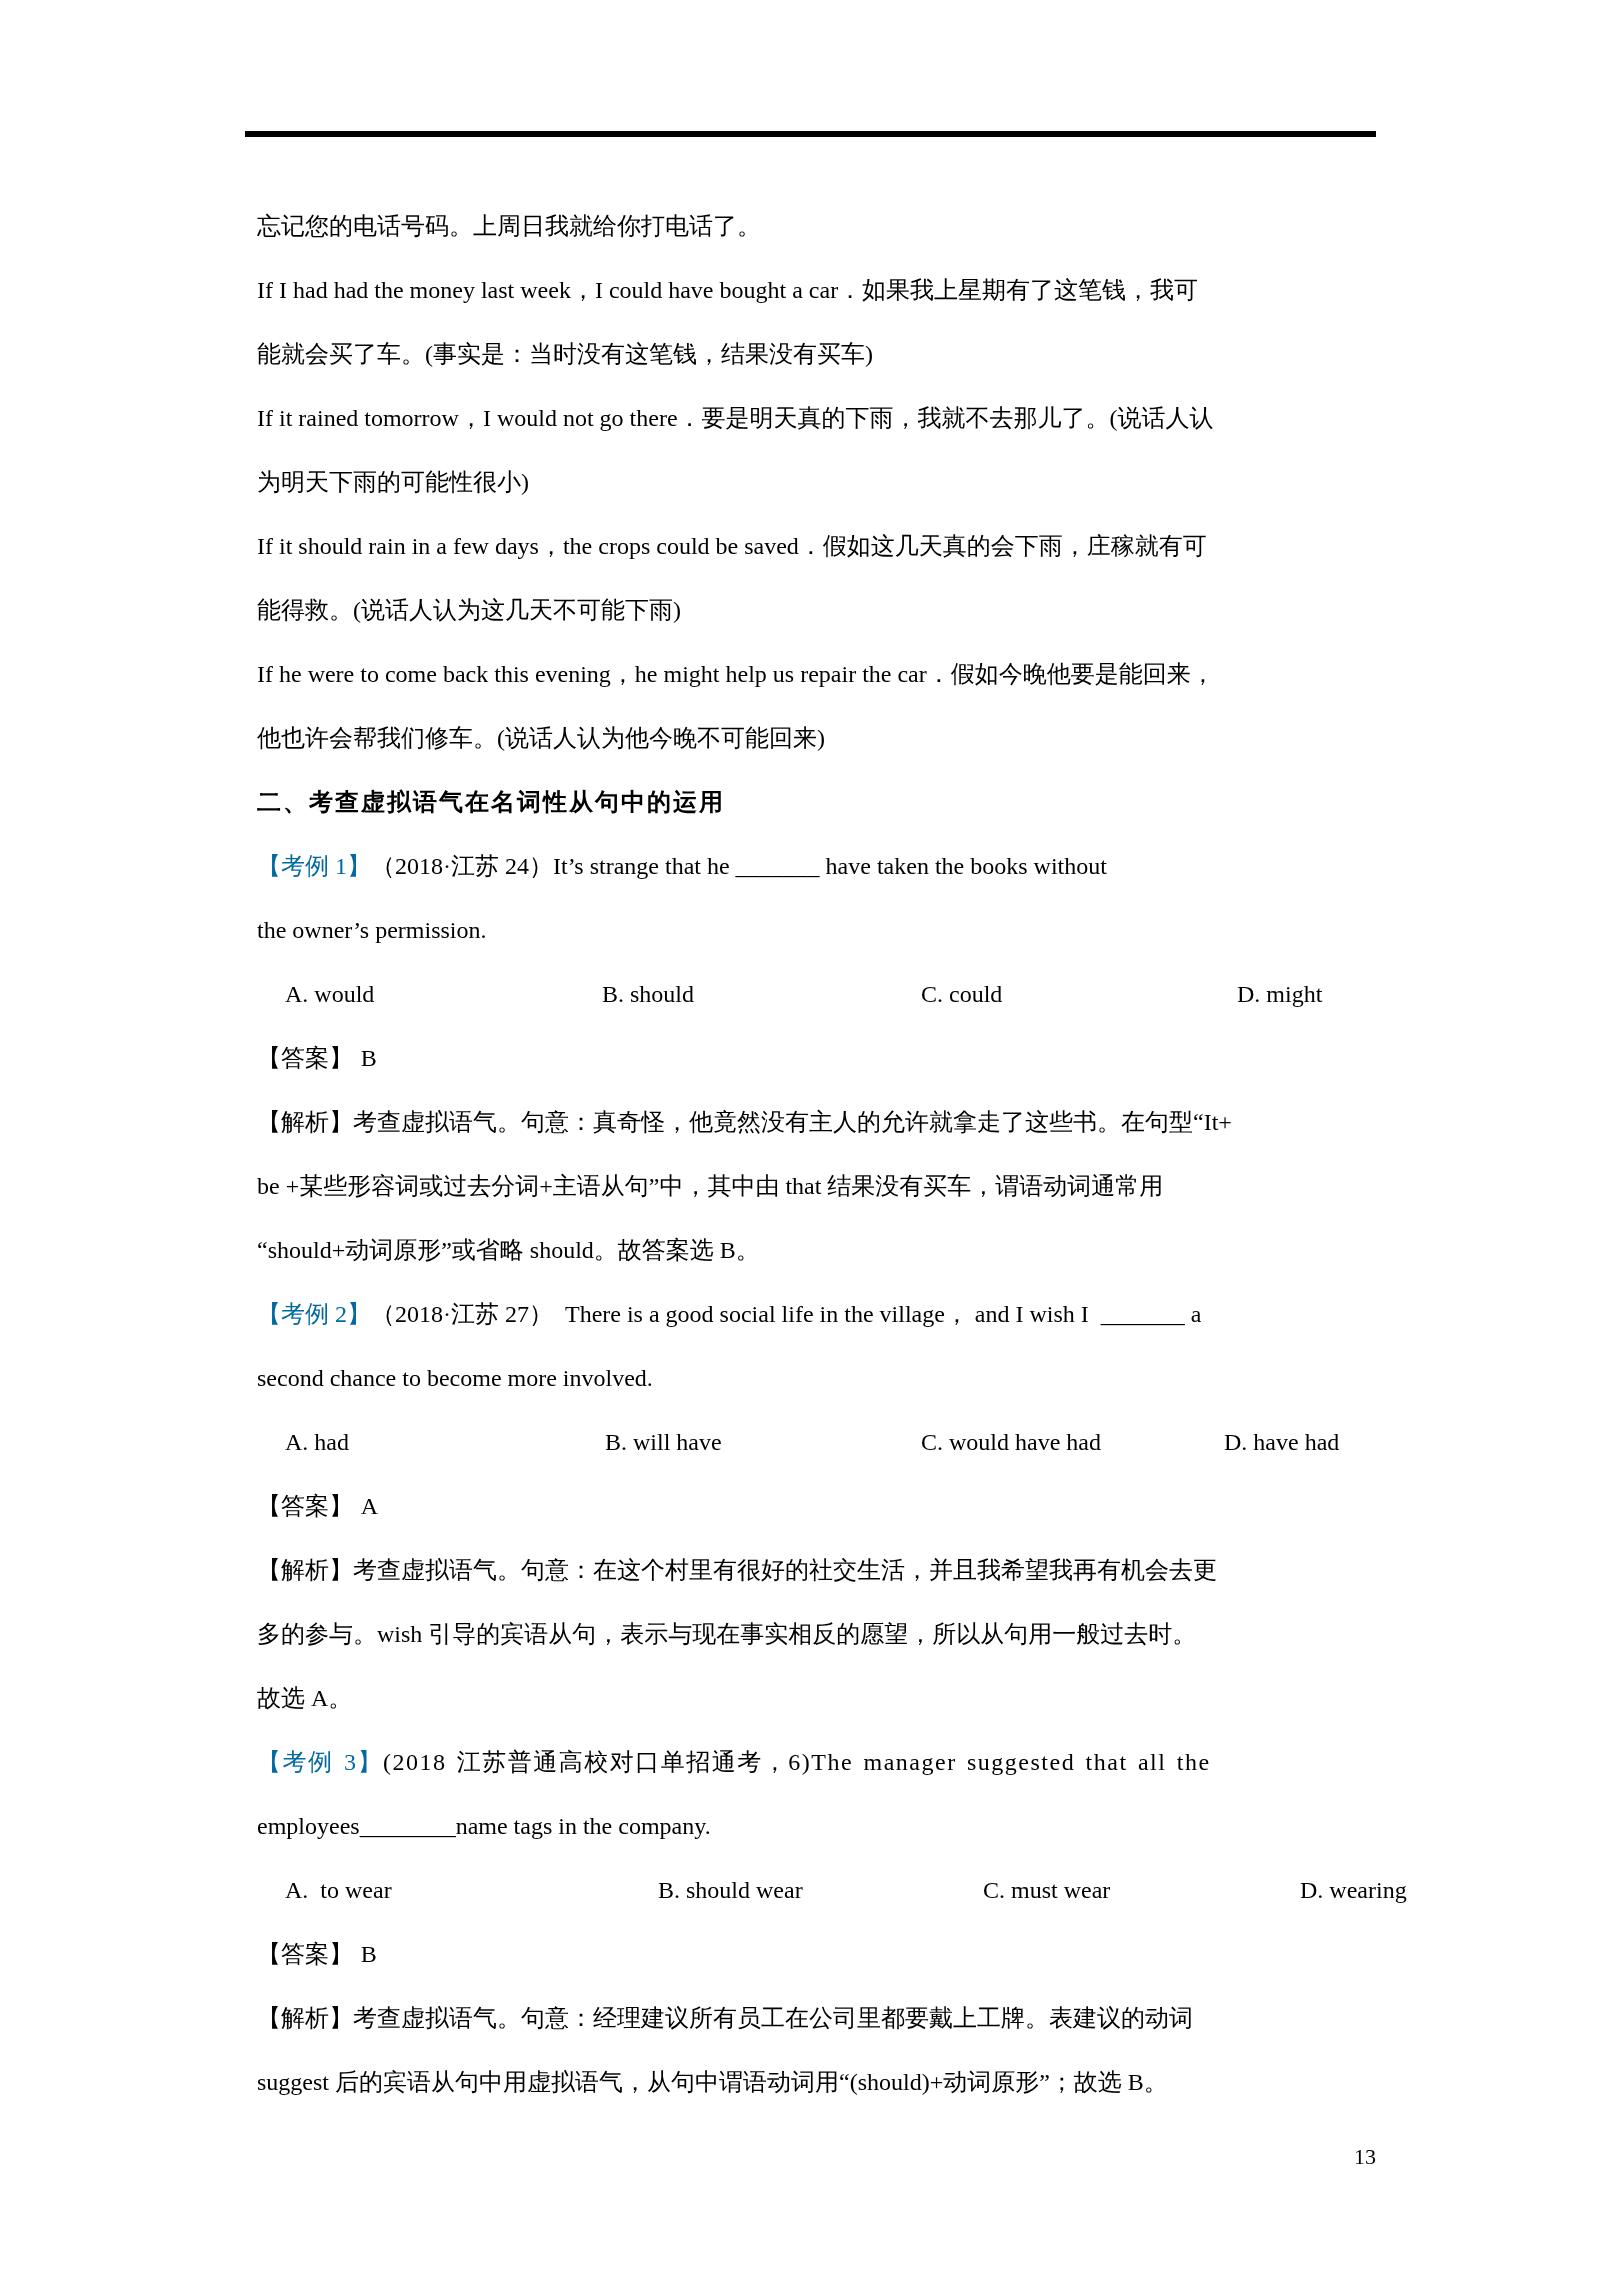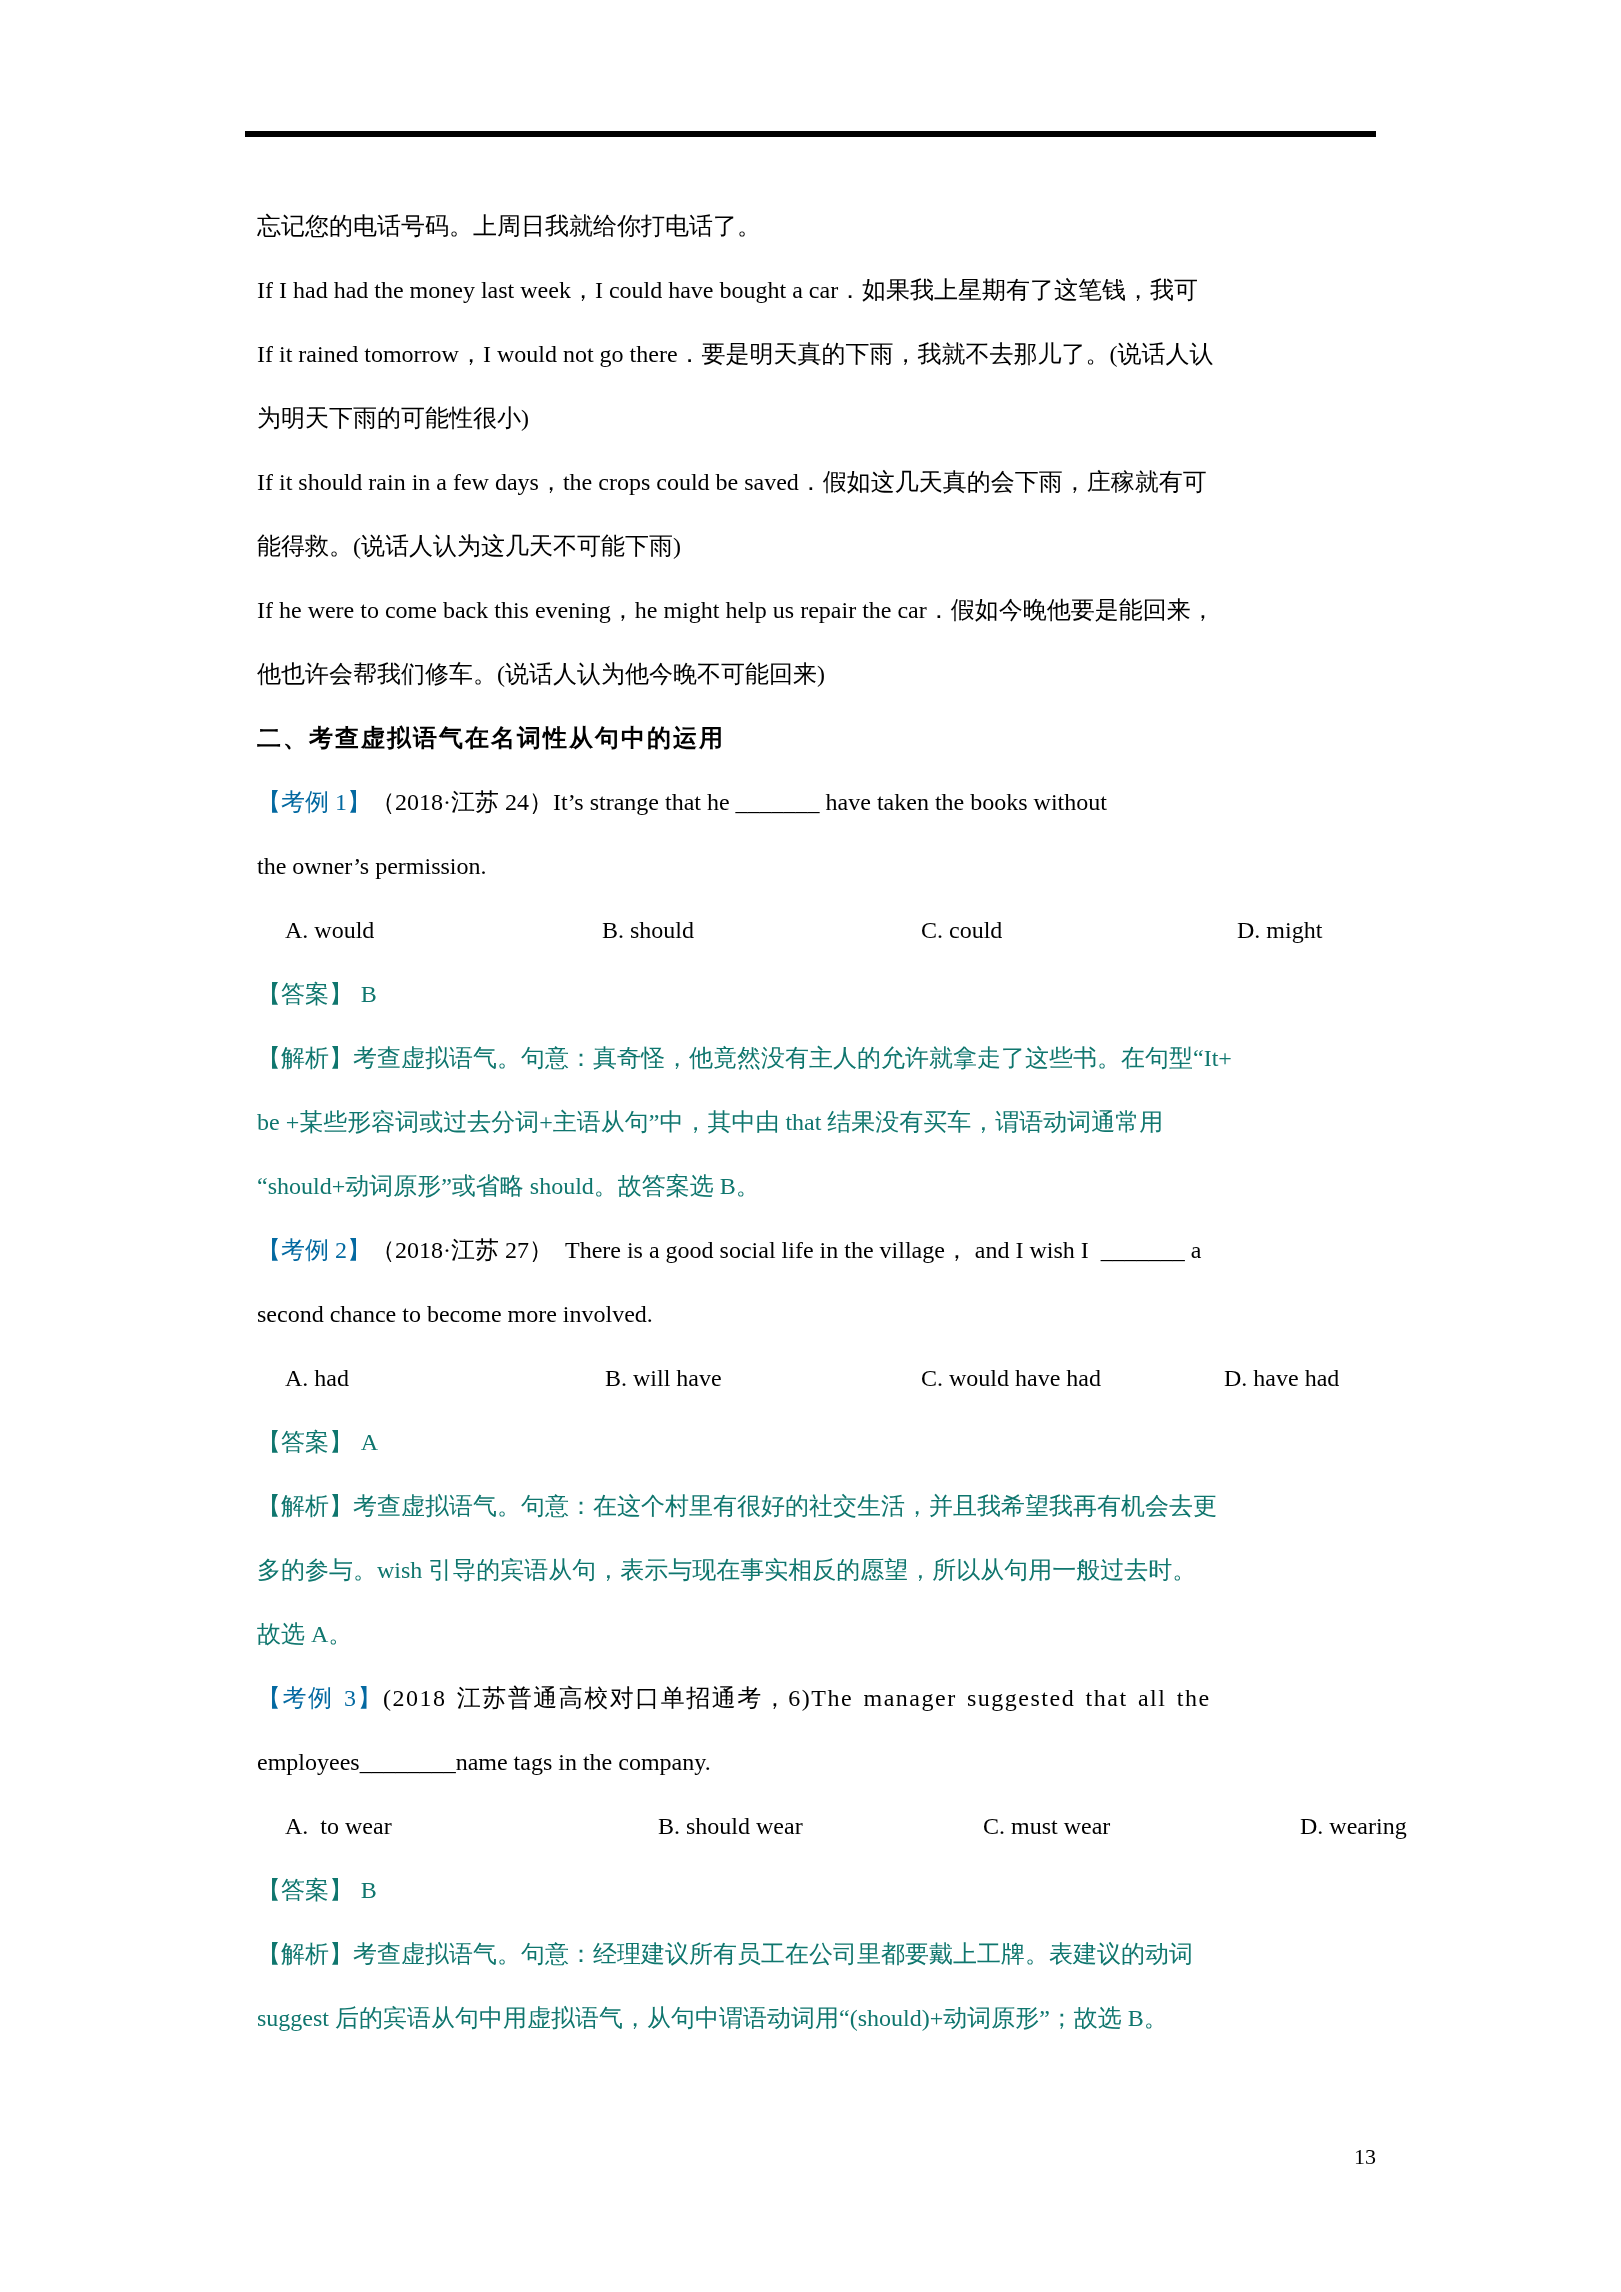--- a/index.html
+++ b/index.html
@@ -32,21 +32,21 @@
     margin: 0;
     height: 64px;
     white-space: nowrap;
   }
   .heading {
     font-family: "Liberation Sans", "DejaVu Sans", sans-serif;
     font-weight: bold;
     letter-spacing: 2px;
   }
   .blue { color: #0369a1; }
-  .red  { color: #0f766e; }
+  .red  { color: #000000; }
   .ans  { margin-left: 7.8px; }
   .opt  { display: inline-block; white-space: nowrap; margin-left: 28px; }
   .r1 .opt:nth-child(1) { width: 289px; }
   .r1 .opt:nth-child(2) { width: 291px; }
   .r1 .opt:nth-child(3) { width: 288px; }
   .r2 .opt:nth-child(1) { width: 292px; }
   .r2 .opt:nth-child(2) { width: 288px; }
   .r2 .opt:nth-child(3) { width: 275px; }
   .r3 .opt:nth-child(1) { width: 345px; }
   .r3 .opt:nth-child(2) { width: 297px; }
@@ -64,20 +64,21 @@
 </style>
 </head>
 <body>
 
 <div class="page">
   <div class="top-rule"></div>
 
   <main class="content">
     <p class="ln">忘记您的电话号码。上周日我就给你打电话了。</p>
     <p class="ln">If I had had the money last week，I could have bought a car．如果我上星期有了这笔钱，我可</p>
+    <p class="ln">能就会买了车。(事实是：当时没有这笔钱，结果没有买车)</p>
     <p class="ln">If it rained tomorrow，I would not go there．要是明天真的下雨，我就不去那儿了。(说话人认</p>
     <p class="ln">为明天下雨的可能性很小)</p>
     <p class="ln">If it should rain in a few days，the crops could be saved．假如这几天真的会下雨，庄稼就有可</p>
     <p class="ln">能得救。(说话人认为这几天不可能下雨)</p>
     <p class="ln">If he were to come back this evening，he might help us repair the car．假如今晚他要是能回来，</p>
     <p class="ln">他也许会帮我们修车。(说话人认为他今晚不可能回来)</p>
 
     <p class="ln heading">二、考查虚拟语气在名词性从句中的运用</p>
 
     <p class="ln"><span class="blue">【考例 1】</span><span>（2018·江苏 24）It’s strange that he _______ have taken the books without</span></p>

